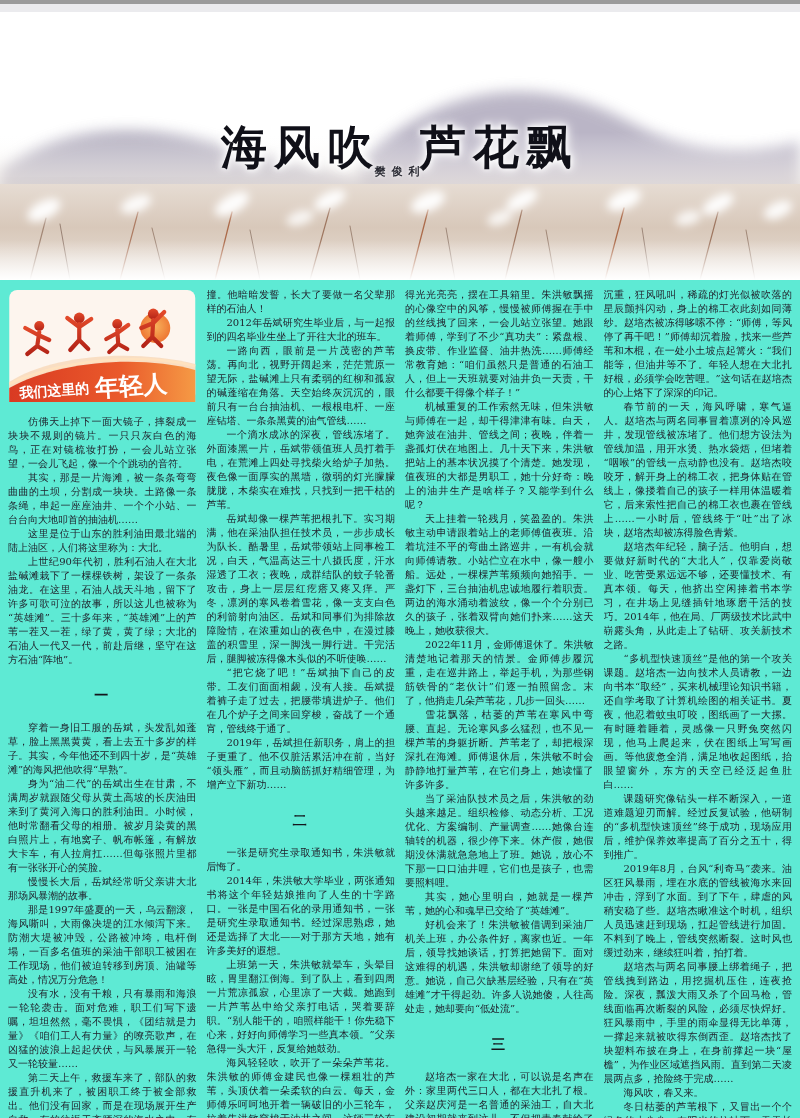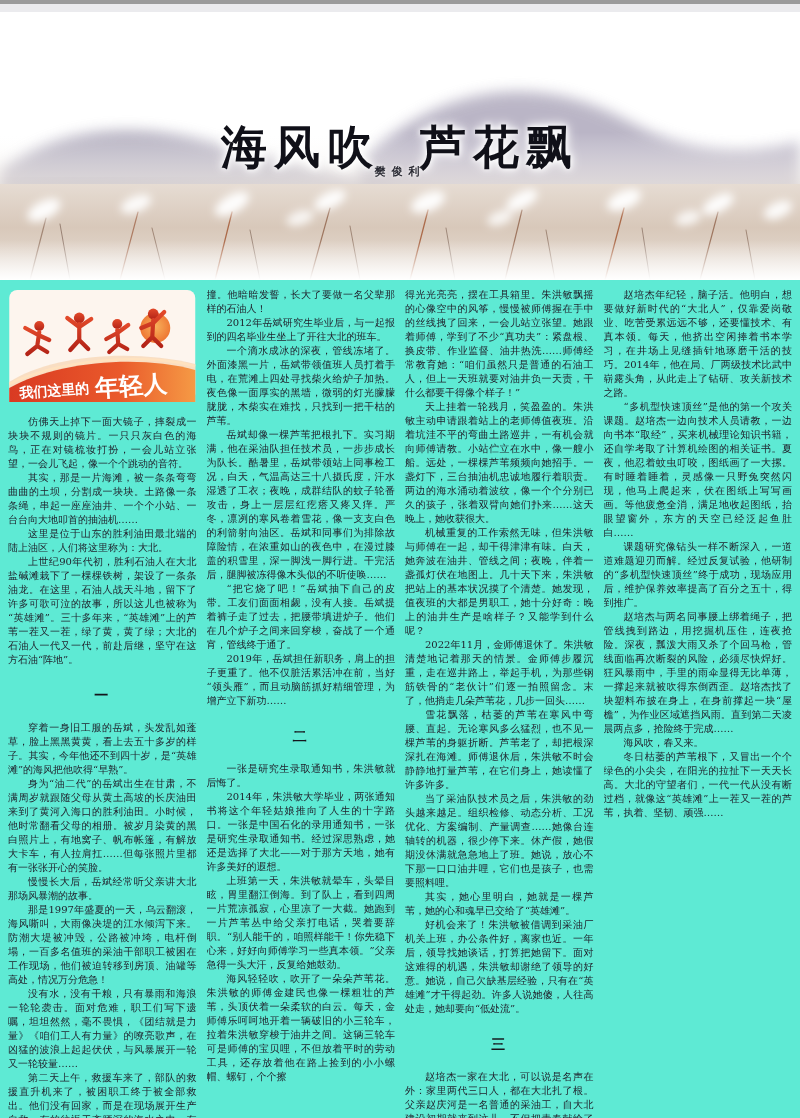--- a/index.html
+++ b/index.html
@@ -153,48 +153,52 @@
         <g transform="rotate(-4 93 98)" fill="#ffffff" font-family="DejaVu Sans, Liberation Sans, sans-serif" font-weight="bold">
           <text x="10" y="102" font-size="14">我们这里的</text>
           <text x="86" y="106" font-size="24">年轻人</text>
         </g>
       </svg>
     <p class="para">仿佛天上掉下一面大镜子，摔裂成一块块不规则的镜片。一只只灰白色的海鸟，正在对镜梳妆打扮，一会儿站立张望，一会儿飞起，像一个个跳动的音符。</p><p class="para">其实，那是一片海滩，被一条条弯弯曲曲的土坝，分割成一块块。土路像一条条绳，串起一座座油井、一个个小站、一台台向大地叩首的抽油机……</p><p class="para">这里是位于山东的胜利油田最北端的陆上油区，人们将这里称为：大北。</p><p class="para">上世纪90年代初，胜利石油人在大北盐碱滩栽下了一棵棵铁树，架设了一条条油龙。在这里，石油人战天斗地，留下了许多可歌可泣的故事，所以这儿也被称为“英雄滩”。三十多年来，“英雄滩”上的芦苇一茬又一茬，绿了黄，黄了绿；大北的石油人一代又一代，前赴后继，坚守在这方石油“阵地”。</p><div class="sec-head">一</div><p class="para">穿着一身旧工服的岳斌，头发乱如蓬草，脸上黑黑黄黄，看上去五十多岁的样子。其实，今年他还不到四十岁，是“英雄滩”的海风把他吹得“早熟”。</p><p class="para">身为“油二代”的岳斌出生在甘肃，不满周岁就跟随父母从黄土高坡的长庆油田来到了黄河入海口的胜利油田。小时候，他时常翻看父母的相册。被岁月染黄的黑白照片上，有地窝子、帆布帐篷，有解放大卡车，有人拉肩扛……但每张照片里都有一张张开心的笑脸。</p><p class="para">慢慢长大后，岳斌经常听父亲讲大北那场风暴潮的故事。</p><p class="para">那是1997年盛夏的一天，乌云翻滚，海风嘶叫，大雨像决堤的江水倾泻下来。防潮大堤被冲毁，公路被冲垮，电杆倒塌，一百多名值班的采油干部职工被困在工作现场，他们被迫转移到房顶、油罐等高处，情况万分危急！</p><p class="para">没有水，没有干粮，只有暴雨和海浪一轮轮袭击。面对危难，职工们写下遗嘱，坦坦然然，毫不畏惧，《团结就是力量》《咱们工人有力量》的嘹亮歌声，在凶猛的波浪上起起伏伏，与风暴展开一轮又一轮较量……</p><p class="para">第二天上午，救援车来了，部队的救援直升机来了，被困职工终于被全部救出。他们没有回家，而是在现场展开生产自救。有的往返于齐腰深的海水之中，有的背着沙子、搬着石头，几天几夜战斗在现场，实在累了就躺在泥地里打个盹儿……半个月的时间，抽油机又一台一台恢复了欢唱。</p></div>
 
     <div class="col">
         <p class="para cont">撞。他暗暗发誓，长大了要做一名父辈那样的石油人！</p>
         <p class="para">2012年岳斌研究生毕业后，与一起报到的四名毕业生坐上了开往大北的班车。</p>
+        <p class="para">一路向西，眼前是一片茂密的芦苇荡。再向北，视野开阔起来，茫茫荒原一望无际，盐碱滩上只有柔弱的红柳和孤寂的碱蓬缩在角落。天空始终灰沉沉的，眼前只有一台台抽油机、一根根电杆、一座座钻塔、一条条黑黄的油气管线……</p>
         <p class="para">一个滴水成冰的深夜，管线冻堵了。外面漆黑一片，岳斌带领值班人员打着手电，在荒滩上四处寻找柴火给炉子加热。夜色像一面厚实的黑墙，微弱的灯光朦朦胧胧，木柴实在难找，只找到一把干枯的芦苇。</p>
         <p class="para">岳斌却像一棵芦苇把根扎下。实习期满，他在采油队担任技术员，一步步成长为队长。酷暑里，岳斌带领站上同事检工况，白天，气温高达三十八摄氏度，汗水湿透了工衣；夜晚，成群结队的蚊子轮番攻击，身上一层层红疙瘩又疼又痒。严冬，凛冽的寒风卷着雪花，像一支支白色的利箭射向油区。岳斌和同事们为排除故障险情，在浓重如山的夜色中，在漫过膝盖的积雪里，深一脚浅一脚行进。干完活后，腿脚被冻得像木头似的不听使唤……</p>
         <p class="para">“把它烧了吧！”岳斌抽下自己的皮带。工友们面面相觑，没有人接。岳斌提着裤子走了过去，把腰带填进炉子。他们在几个炉子之间来回穿梭，奋战了一个通宵，管线终于通了。</p>
         <p class="para">2019年，岳斌担任新职务，肩上的担子更重了。他不仅脏活累活冲在前，当好“领头雁”，而且动脑筋抓好精细管理，为增产立下新功……</p>
         <div class="sec-head">二</div>
         <p class="para">一张是研究生录取通知书，朱洪敏就后悔了。</p>
         <p class="para">2014年，朱洪敏大学毕业，两张通知书将这个年轻姑娘推向了人生的十字路口。一张是中国石化的录用通知书，一张是研究生录取通知书。经过深思熟虑，她还是选择了大北——对于那方天地，她有许多美好的遐想。</p>
         <p class="para">上班第一天，朱洪敏就晕车，头晕目眩，胃里翻江倒海。到了队上，看到四周一片荒凉孤寂，心里凉了一大截。她跑到一片芦苇丛中给父亲打电话，哭着要辞职。“别人能干的，咱照样能干！你先稳下心来，好好向师傅学习一些真本领。”父亲急得一头大汗，反复给她鼓劲。</p>
         <p class="para">海风轻轻吹，吹开了一朵朵芦苇花。朱洪敏的师傅金建民也像一棵粗壮的芦苇，头顶伏着一朵柔软的白云。每天，金师傅乐呵呵地开着一辆破旧的小三轮车，拉着朱洪敏穿梭于油井之间。这辆三轮车可是师傅的宝贝哩，不但放着平时的劳动工具，还存放着他在路上捡到的小小螺帽、螺钉，个个擦</p>
       </div>
 
     <div class="col">
         <p class="para cont">得光光亮亮，摆在工具箱里。朱洪敏飘摇的心像空中的风筝，慢慢被师傅握在手中的丝线拽了回来，一会儿站立张望。她跟着师傅，学到了不少“真功夫”：紧盘根、换皮带、作业监督、油井热洗……师傅经常教育她：“咱们虽然只是普通的石油工人，但上一天班就要对油井负一天责，干什么都要干得像个样子！”</p>
+        <p class="para">机械重复的工作索然无味，但朱洪敏与师傅在一起，却干得津津有味。白天，她奔波在油井、管线之间；夜晚，伴着一盏孤灯伏在地图上。几十天下来，朱洪敏把站上的基本状况摸了个清楚。她发现，值夜班的大都是男职工，她十分好奇：晚上的油井生产是啥样子？又能学到什么呢？</p>
         <p class="para">天上挂着一轮残月，笑盈盈的。朱洪敏主动申请跟着站上的老师傅值夜班。沿着坑洼不平的弯曲土路巡井，一有机会就向师傅请教。小站伫立在水中，像一艘小船。远处，一棵棵芦苇频频向她招手。一盏灯下，三台抽油机忠诚地履行着职责。两边的海水涌动着波纹，像一个个分别已久的孩子，张着双臂向她们扑来……这天晚上，她收获很大。</p>
-        <p class="para">机械重复的工作索然无味，但朱洪敏与师傅在一起，却干得津津有味。白天，她奔波在油井、管线之间；夜晚，伴着一盏孤灯伏在地图上。几十天下来，朱洪敏把站上的基本状况摸了个清楚。她发现，值夜班的大都是男职工，她十分好奇：晚上的油井生产是啥样子？又能学到什么呢？</p>
         <p class="para">2022年11月，金师傅退休了。朱洪敏清楚地记着那天的情景。金师傅步履沉重，走在巡井路上，举起手机，为那些钢筋铁骨的“老伙计”们逐一拍照留念。末了，他捎走几朵芦苇花，几步一回头……</p>
         <p class="para">雪花飘落，枯萎的芦苇在寒风中弯腰、直起。无论寒风多么猛烈，也不见一棵芦苇的身躯折断。芦苇老了，却把根深深扎在海滩。师傅退休后，朱洪敏不时会静静地打量芦苇，在它们身上，她读懂了许多许多。</p>
         <p class="para">当了采油队技术员之后，朱洪敏的劲头越来越足。组织检修、动态分析、工况优化、方案编制、产量调查……她像台连轴转的机器，很少停下来。休产假，她假期没休满就急急地上了班。她说，放心不下那一口口油井哩，它们也是孩子，也需要照料哩。</p>
         <p class="para">其实，她心里明白，她就是一棵芦苇，她的心和魂早已交给了“英雄滩”。</p>
         <p class="para">好机会来了！朱洪敏被借调到采油厂机关上班，办公条件好，离家也近。一年后，领导找她谈话，打算把她留下。面对这难得的机遇，朱洪敏却谢绝了领导的好意。她说，自己欠缺基层经验，只有在“英雄滩”才干得起劲。许多人说她傻，人往高处走，她却要向“低处流”。</p>
         <div class="sec-head">三</div>
         <p class="para">赵培杰一家在大北，可以说是名声在外：家里两代三口人，都在大北扎了根。父亲赵庆河是一名普通的采油工，自大北建设初期就来到这儿，不但把青春献给了“英雄滩”，而且把一双儿女也带到了大北。女儿在采油管理部门工作。2012年，九〇后赵培杰大学毕业，通过油田的考试来到大北，与父亲同在一个站，父子俩成了“亲同事”。</p>
       </div>
 
     <div class="col">
 
+    <p class="para cont">沉重，狂风吼叫，稀疏的灯光似被吹落的星辰颤抖闪动，身上的棉工衣此刻如同薄纱。赵培杰被冻得哆嗦不停：“师傅，等风停了再干吧！”师傅却沉着脸，找来一些芦苇和木棍，在一处小土坡点起篝火：“我们能等，但油井等不了。年轻人想在大北扎好根，必须学会吃苦哩。”这句话在赵培杰的心上烙下了深深的印记。</p>
+        <p class="para">春节前的一天，海风呼啸，寒气逼人。赵培杰与两名同事冒着凛冽的冷风巡井，发现管线被冻堵了。他们想方设法为管线加温，用开水烫、热水袋焐，但堵着“咽喉”的管线一点动静也没有。赵培杰咬咬牙，解开身上的棉工衣，把身体贴在管线上，像搂着自己的孩子一样用体温暖着它，后来索性把自己的棉工衣也裹在管线上……一小时后，管线终于“吐”出了冰块，赵培杰却被冻得脸色青紫。</p>
         <p class="para">赵培杰年纪轻，脑子活。他明白，想要做好新时代的“大北人”，仅靠爱岗敬业、吃苦受累远远不够，还要懂技术、有真本领。每天，他挤出空闲捧着书本学习，在井场上见缝插针地琢磨干活的技巧。2014年，他在局、厂两级技术比武中崭露头角，从此走上了钻研、攻关新技术之路。</p>
         <p class="para">“多机型快速顶丝”是他的第一个攻关课题。赵培杰一边向技术人员请教，一边向书本“取经”，买来机械理论知识书籍，还自学考取了计算机绘图的相关证书。夏夜，他忍着蚊虫叮咬，图纸画了一大摞。有时睡着睡着，灵感像一只野兔突然闪现，他马上爬起来，伏在图纸上写写画画。等他疲惫全消，满足地收起图纸，抬眼望窗外，东方的天空已经泛起鱼肚白……</p>
         <p class="para">课题研究像钻头一样不断深入，一道道难题迎刃而解。经过反复试验，他研制的“多机型快速顶丝”终于成功，现场应用后，维护保养效率提高了百分之五十，得到推广。</p>
+        <p class="para">2019年8月，台风“利奇马”袭来。油区狂风暴雨，埋在水底的管线被海水来回冲击，浮到了水面。到了下午，肆虐的风稍安稳了些。赵培杰瞅准这个时机，组织人员迅速赶到现场，扛起管线进行加固。不料到了晚上，管线突然断裂。这时风也缓过劲来，继续狂叫着，拍打着。</p>
         <p class="para">赵培杰与两名同事腰上绑着绳子，把管线拽到路边，用挖掘机压住，连夜抢险。深夜，瓢泼大雨又杀了个回马枪，管线面临再次断裂的风险，必须尽快焊好。狂风暴雨中，手里的雨伞显得无比单薄，一撑起来就被吹得东倒西歪。赵培杰找了块塑料布披在身上，在身前撑起一块“屋檐”，为作业区域遮挡风雨。直到第二天凌晨两点多，抢险终于完成……</p>
         <p class="para">海风吹，春又来。</p>
         <p class="para">冬日枯萎的芦苇根下，又冒出一个个绿色的小尖尖，在阳光的拉扯下一天天长高。大北的守望者们，一代一代从没有断过档，就像这“英雄滩”上一茬又一茬的芦苇，执着、坚韧、顽强……</p>
       </div>
 
   </main>
 </div>
 
 </body></html>

